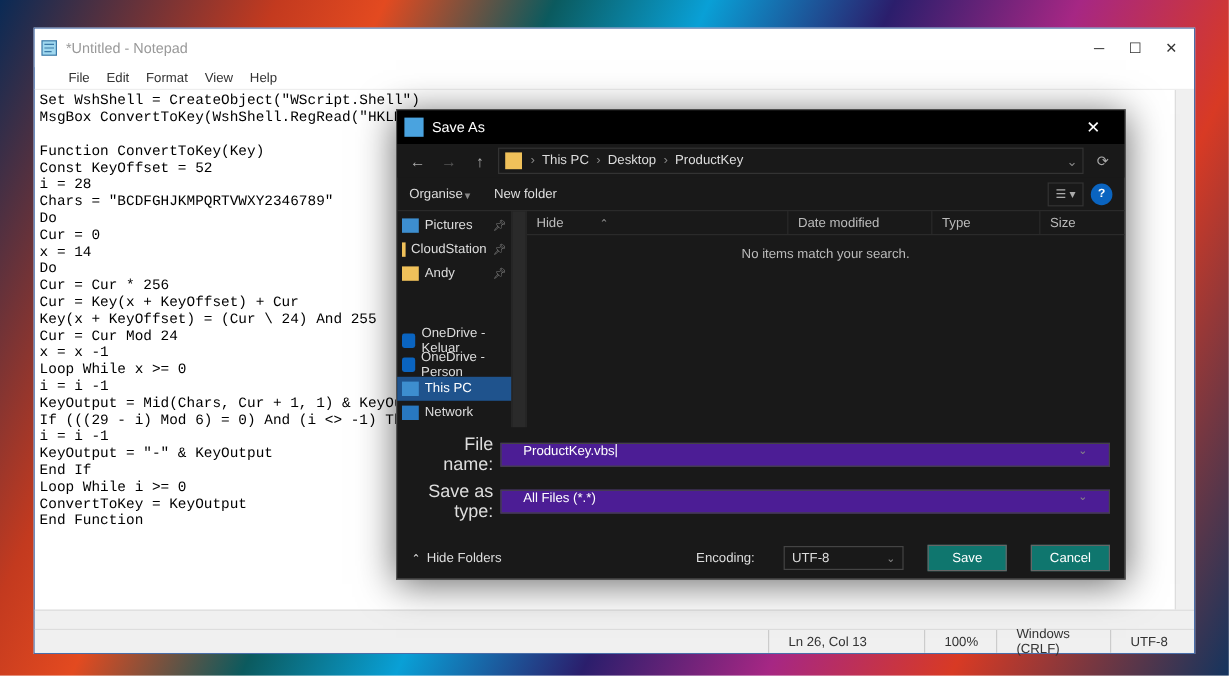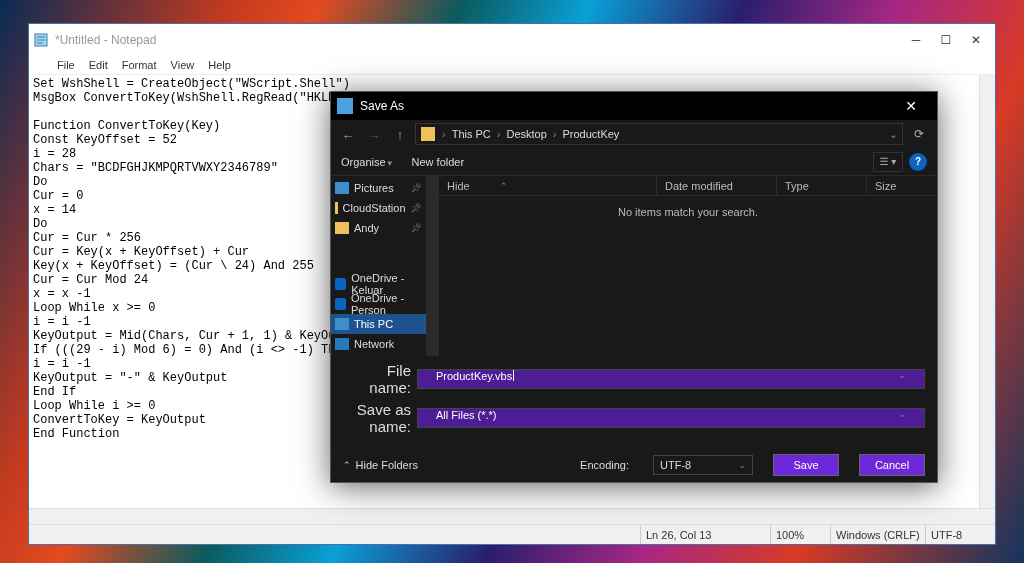--- a/index.html
+++ b/index.html
@@ -6,21 +6,21 @@
   body{width:1024px;height:563px;overflow:hidden;background:linear-gradient(115deg,#0a2a55 0%,#c33a1f 18%,#e34a20 25%,#0b5a5e 36%,#09a0d6 46%,#2b1e6c 58%,#a62784 70%,#d83a24 82%,#14345e 100%);position:relative}
   .notepad{position:absolute;top:23px;left:28px;right:28px;bottom:18px;background:#fff;border:1px solid #4a6ea9;display:flex;flex-direction:column}
   .np-title{height:22px;background:#fff;display:flex;align-items:center;padding:16px 4px;font-size:12px;color:#999}
   .np-title .icon{width:16px;height:16px;margin-right:6px;display:inline-flex;align-items:center;justify-content:center}
   .np-title .spacer{flex:1}
   .np-ctrl{width:30px;height:22px;display:flex;align-items:center;justify-content:center;color:#333;font-size:12px}
   .np-menu{height:19px;display:flex;align-items:center;padding:0 21px;font-size:11px;color:#333;border-bottom:1px solid #eee}
   .np-menu span{padding:0 7px}
   .np-body{flex:1;padding:2px 4px;font:12px/14px Consolas,"Courier New",monospace;color:#000;white-space:pre;overflow:auto;position:relative}
   .np-status{height:20px;border-top:1px solid #ddd;display:flex;font-size:11px;color:#333;background:#f0f0f0}
-  .np-status .cell{border-left:1px solid #ccc;padding:2px 5px;display:flex;align-items:center}
+  .np-status .cell{border-left:1px solid #ccc;padding:2px 16px;display:flex;align-items:center}
   .np-status .grow{flex:1}
   .scrollbar-v{width:16px;background:#f0f0f0;border-left:1px solid #ddd}
   .np-main{flex:1;display:flex}
   .scrollbar-h{height:16px;background:#f0f0f0;border-top:1px solid #ddd}
 
   
   .saveas{position:absolute;top:91px;left:330px;width:608px;height:392px;background:#191919;color:#ddd;border:1px solid #555;box-shadow:0 4px 30px rgba(0,0,0,.6);display:flex;flex-direction:column;font-size:12px}
   .sa-title{height:28px;background:#000;display:flex;align-items:center;padding:0 6px}
   .sa-title .micon{width:16px;height:16px;background:#4aa3df;margin-right:7px}
   .sa-title .t{flex:1;color:#fff;font-size:12px}
@@ -65,21 +65,21 @@
   .sa-bottom{padding:6px 12px 8px 12px}
   .sa-row{display:flex;align-items:center;margin-bottom:5px}
   .sa-row label{width:74px;text-align:right;color:#ddd;font-size:15px;padding-right:6px}
   .sa-row .field{flex:1;height:20px;background:#4c1d95;border:1px solid #444;color:#fff;font-size:11px;display:flex;align-items:flex-start;padding:0 18px;position:relative}
   .sa-row .field .dd{margin-left:auto;color:#888;font-size:9px}
   .sa-footer{display:flex;align-items:center;padding:6px 12px}
   .sa-footer .hide{color:#ddd;font-size:11px;display:flex;align-items:center;gap:5px}
   .sa-footer .right{margin-left:auto;display:flex;align-items:center;gap:20px}
   .sa-footer label{color:#ddd;font-size:11px;margin-right:4px}
   .sa-footer .enc{width:100px;height:20px;border:1px solid #444;display:flex;align-items:center;padding:0 6px;color:#ddd;font-size:11px}
-  .sa-footer .btn{width:66px;height:22px;border:1px solid #666;display:flex;align-items:center;justify-content:center;color:#fff;font-size:11px;background:#6d28d9}
+  .sa-footer .btn{width:66px;height:22px;border:1px solid #666;display:flex;align-items:center;justify-content:center;color:#fff;font-size:11px;background:#0f766e}
   .caret{display:inline-block;width:1px;height:11px;background:#fff;margin-left:1px;vertical-align:middle}
 </style>
 </head>
 <body>
 
 <div class="notepad">
   <div class="np-title">
     <span class="icon">
         <svg width="14" height="14">
           <rect x="1" y="1" width="12" height="12" fill="#a0d8ef" stroke="#3a7aa8"></rect>
@@ -228,21 +228,21 @@
   <div class="sa-bottom">
     <div class="sa-row">
       <label>File name:</label>
       <div class="field">
           <span>ProductKey.vbs</span>
           <span class="caret"></span>
           <span class="dd">⌄</span>
         </div>
     </div>
     <div class="sa-row">
-      <label>Save as name:</label>
+      <label>Save as type:</label>
       <div class="field">
           <span>All Files  (*.*)</span>
           <span class="dd">⌄</span>
         </div>
     </div>
   </div>
   <div class="sa-footer">
     <div class="hide">
         <span style="font-size:9px">⌃</span>
         <span>Hide Folders</span>

